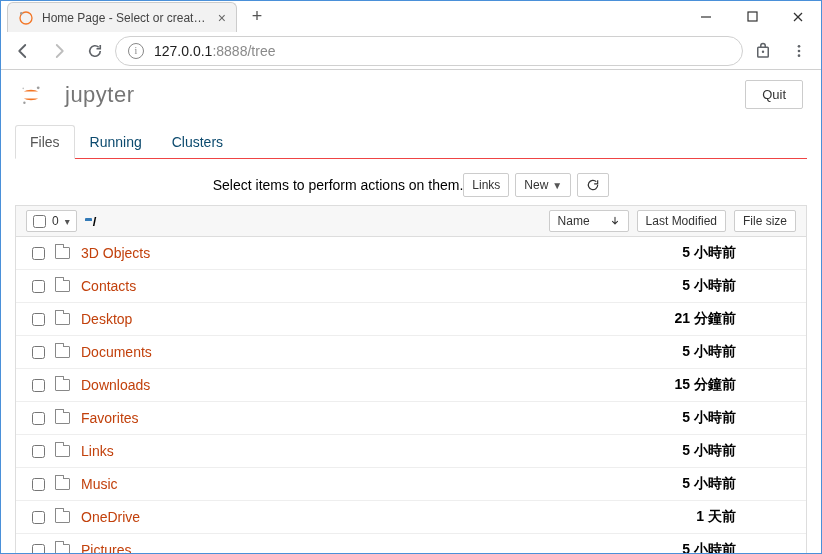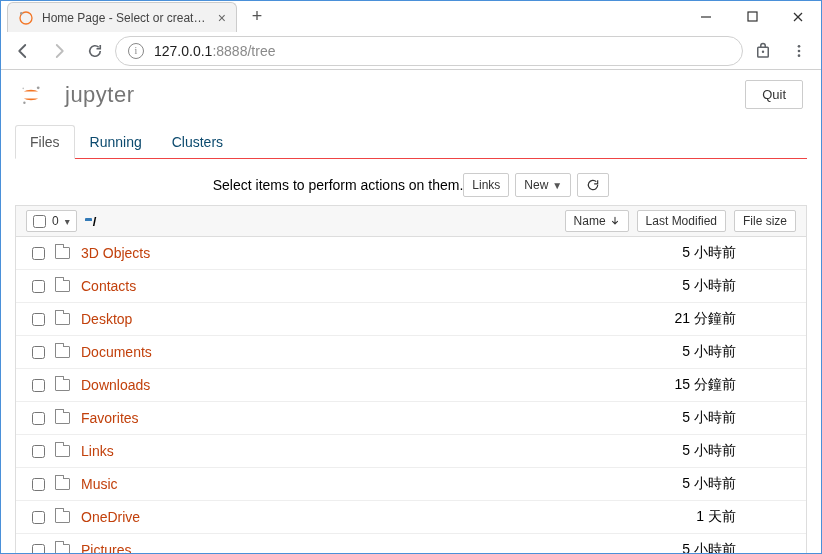--- a/index.html
+++ b/index.html
@@ -178,37 +178,37 @@
   .caret-down { font-size:10px; color:#555; }
   .folder-glyph { color:#337ab7; font-size:14px; }
   .breadcrumb-root { color:#000; font-weight:bold; }
   .spacer { flex:1; }
   .hdr-btn {
     border:1px solid #ccc;
     background:#fff;
     padding:3px 8px;
     font-size:12px;
     border-radius:2px;
-    display:inline-flex;align-items:center;gap:4px;
+    display:inline-flex;align-items:center;gap:20px;
   }
 
   .row {
     display:flex;
     align-items:center;
     padding: 7px 10px;
     border-bottom:1px solid #eee;
     gap:10px;
     font-size:14px;
   }
   .row:last-child{ border-bottom:none; }
   .row input[type=checkbox]{ margin:0 0 0 6px; }
   .row .icon { color:#888; width:16px; display:flex; }
   .row .name { color:#c2410c; flex:0 0 auto; }
   .row .fill { flex:1; }
-  .row .time { color:#000; font-size:14px; white-space:nowrap; padding-right:60px; text-align:right; min-width:140px;}
+  .row .time { color:#000; font-size:14px; white-space:nowrap; padding-right:60px; text-align:right; min-width:140px;font-weight:bold;}
   .folder-outline {
     width:15px;height:12px;border:1px solid currentColor;border-radius:1px;
     position:relative;
   }
   .folder-outline::before{
     content:"";position:absolute;top:-4px;left:-1px;width:7px;height:3px;
     border:1px solid currentColor;border-bottom:none;border-radius:1px 1px 0 0;
     background:#fff;
   }
   .folder-solid {

